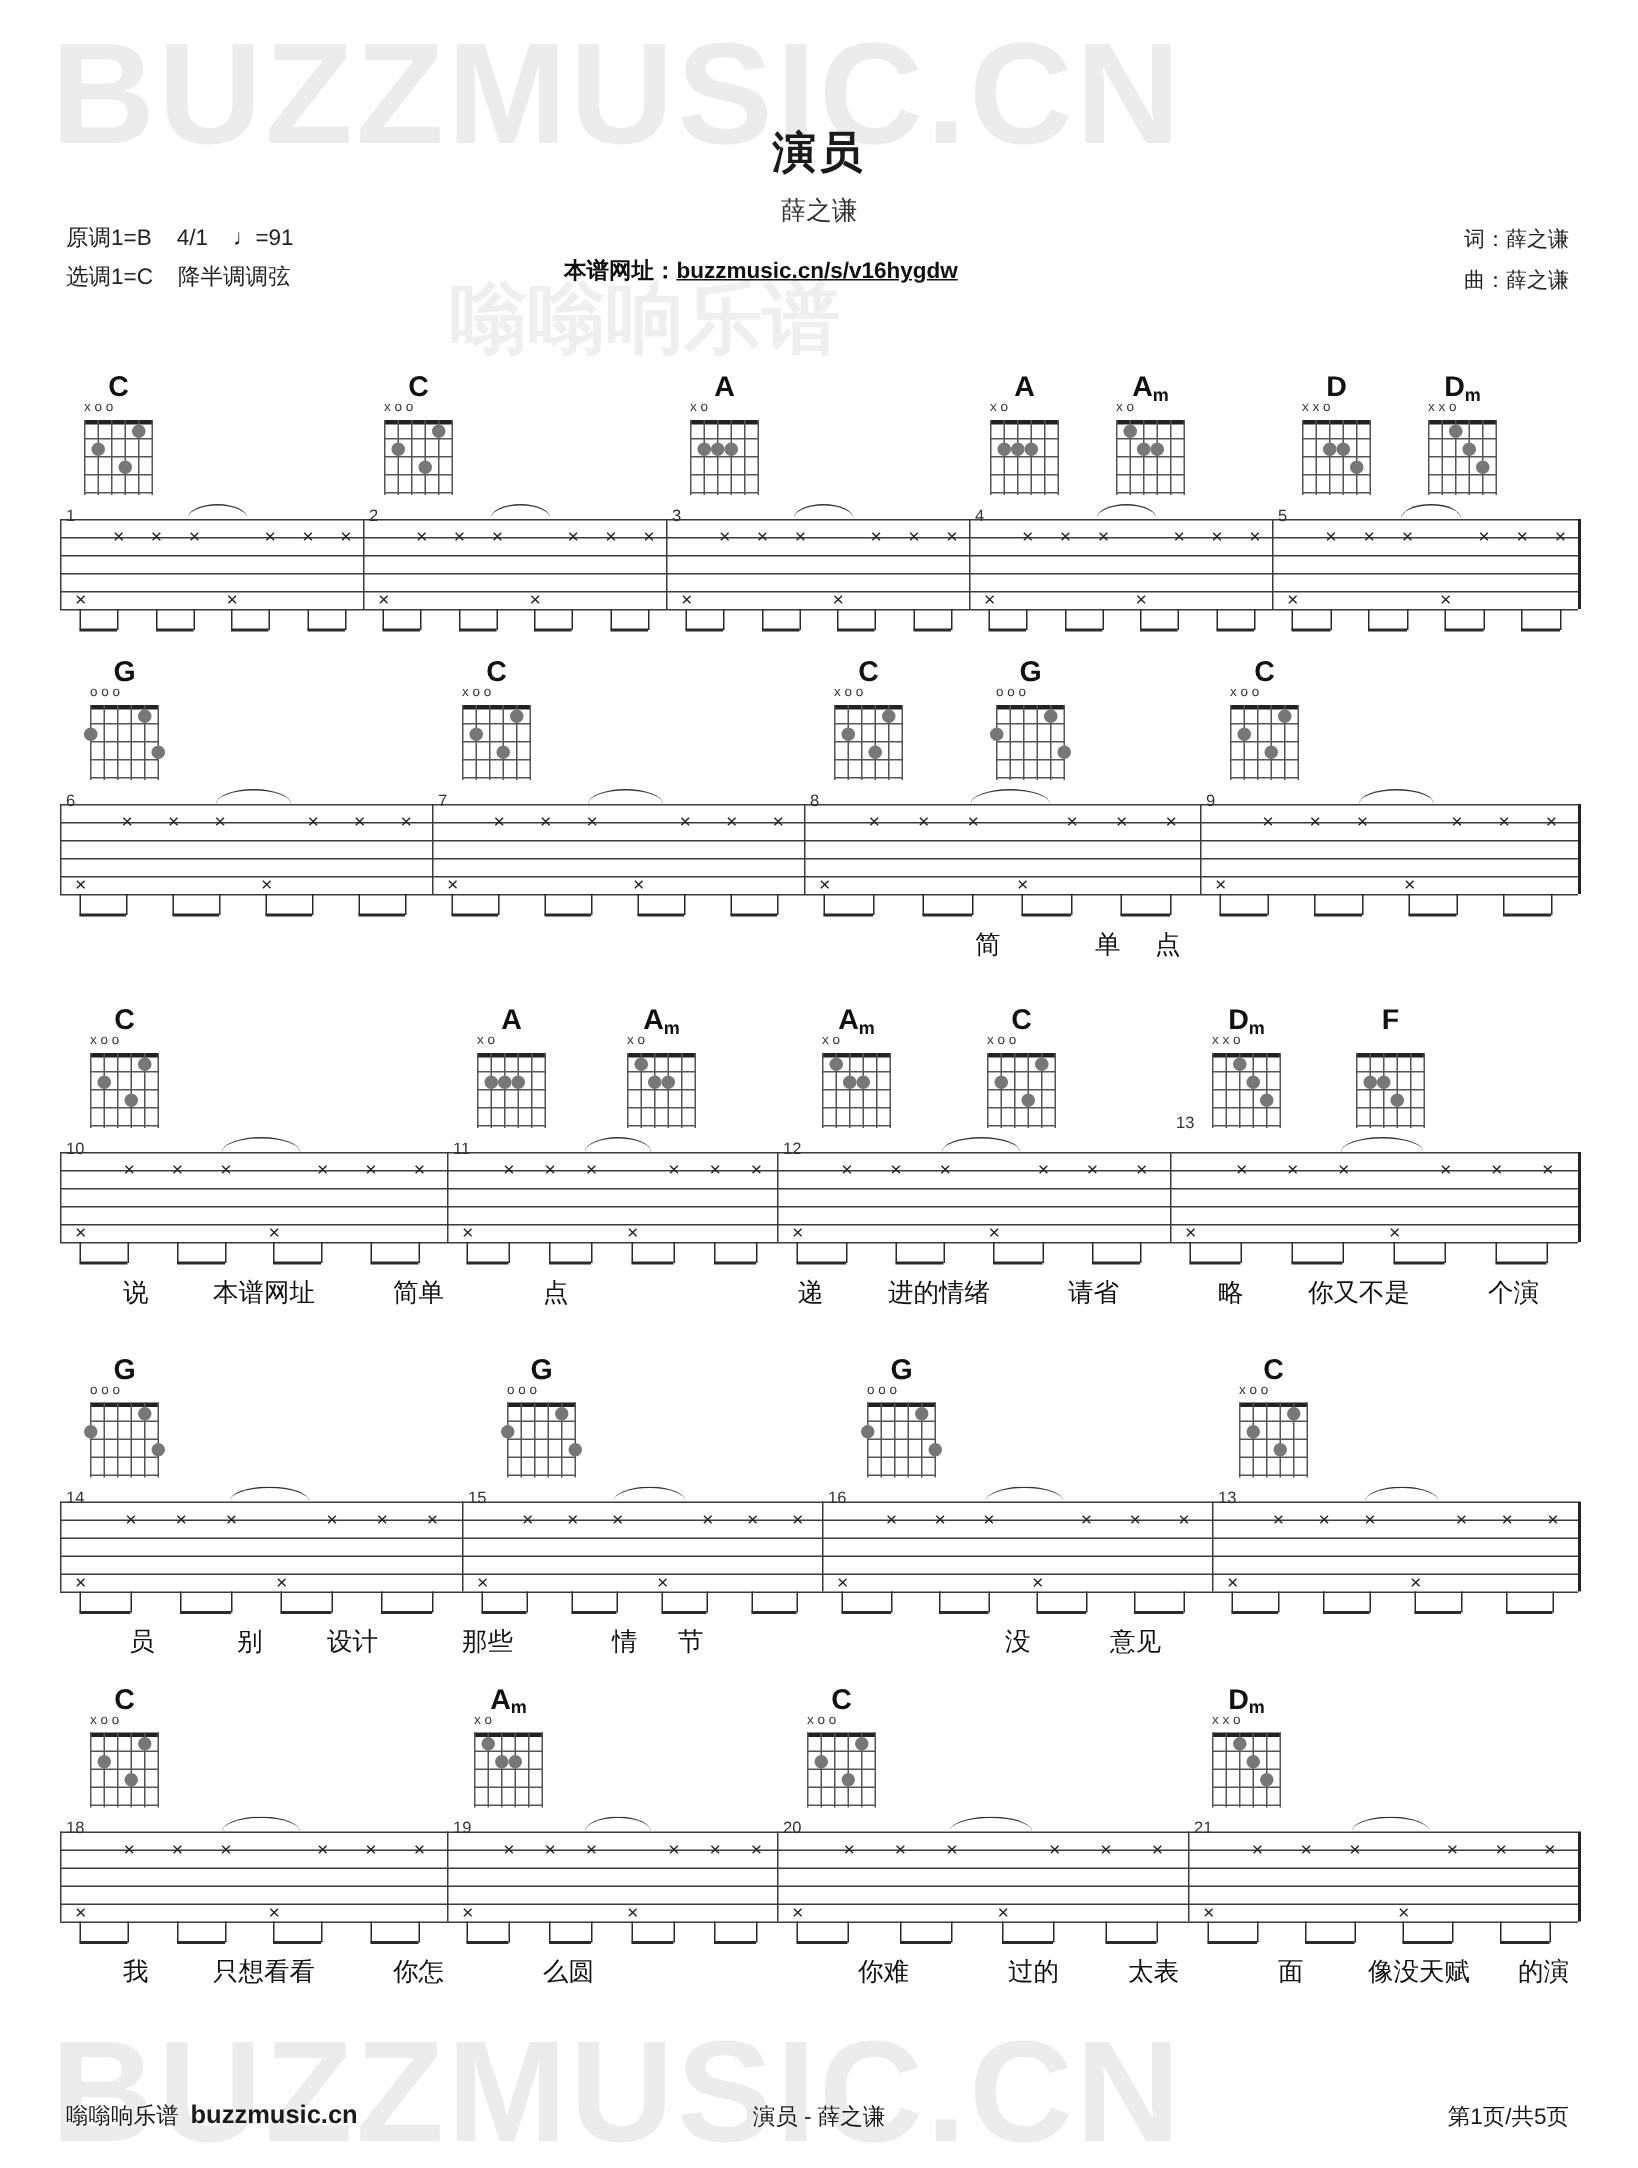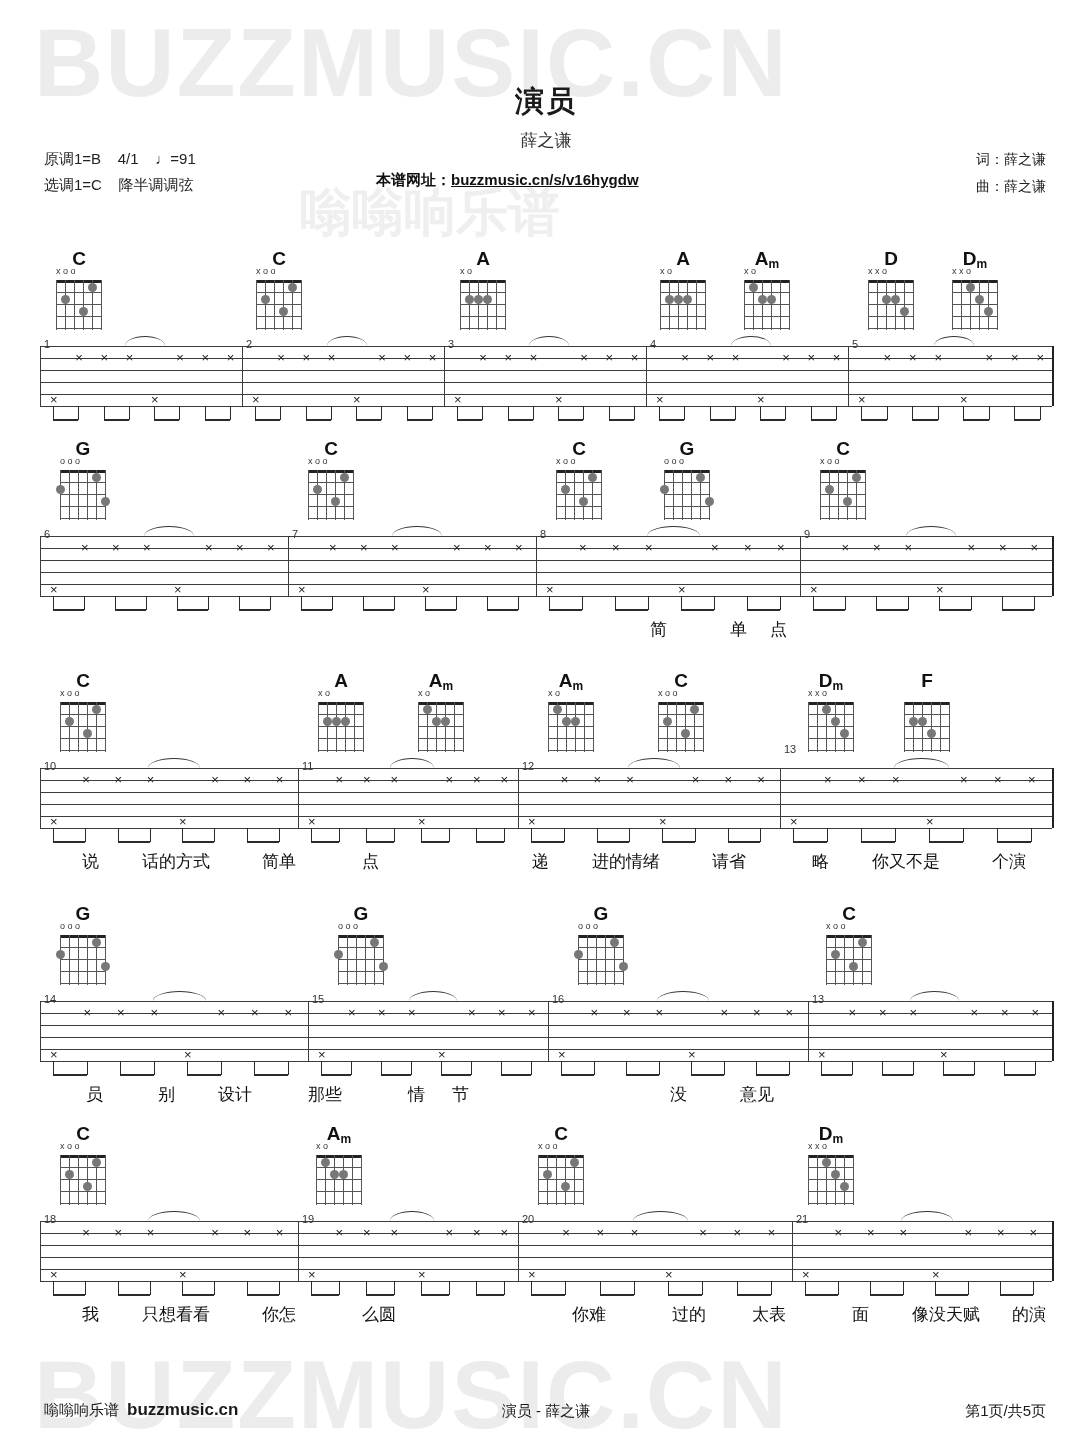--- a/index.html
+++ b/index.html
@@ -821,21 +821,21 @@
         <div class="beam" style="left: 889px; top: 73px; width: 34px;"></div>
         <div class="beam" style="left: 957px; top: 73px; width: 34px;"></div>
         <div class="tie" style="left: 854.24px; top: -10px; width: 54.4px;"></div>
       </div>
       <div class="measnum" style="left: 44px; top: 88px;">10</div>
       <div class="measnum" style="left: 302px; top: 88px;">11</div>
       <div class="measnum" style="left: 522px; top: 88px;">12</div>
       <div class="measnum" style="left: 784px; top: 71px;">13</div>
       <div class="lyrics" style="top: 178px;">
         <span class="lyr" style="left: 42px;">说</span>
-        <span class="lyr" style="left: 102px;">话的方式</span>
+        <span class="lyr" style="left: 102px;">本谱网址</span>
         <span class="lyr" style="left: 222px;">简单</span>
         <span class="lyr" style="left: 322px;">点</span>
         <span class="lyr" style="left: 492px;">递</span>
         <span class="lyr" style="left: 552px;">进的情绪</span>
         <span class="lyr" style="left: 672px;">请省</span>
         <span class="lyr" style="left: 772px;">略</span>
         <span class="lyr" style="left: 832px;">你又不是</span>
         <span class="lyr" style="left: 952px;">个演</span>
       </div>
     </div>

